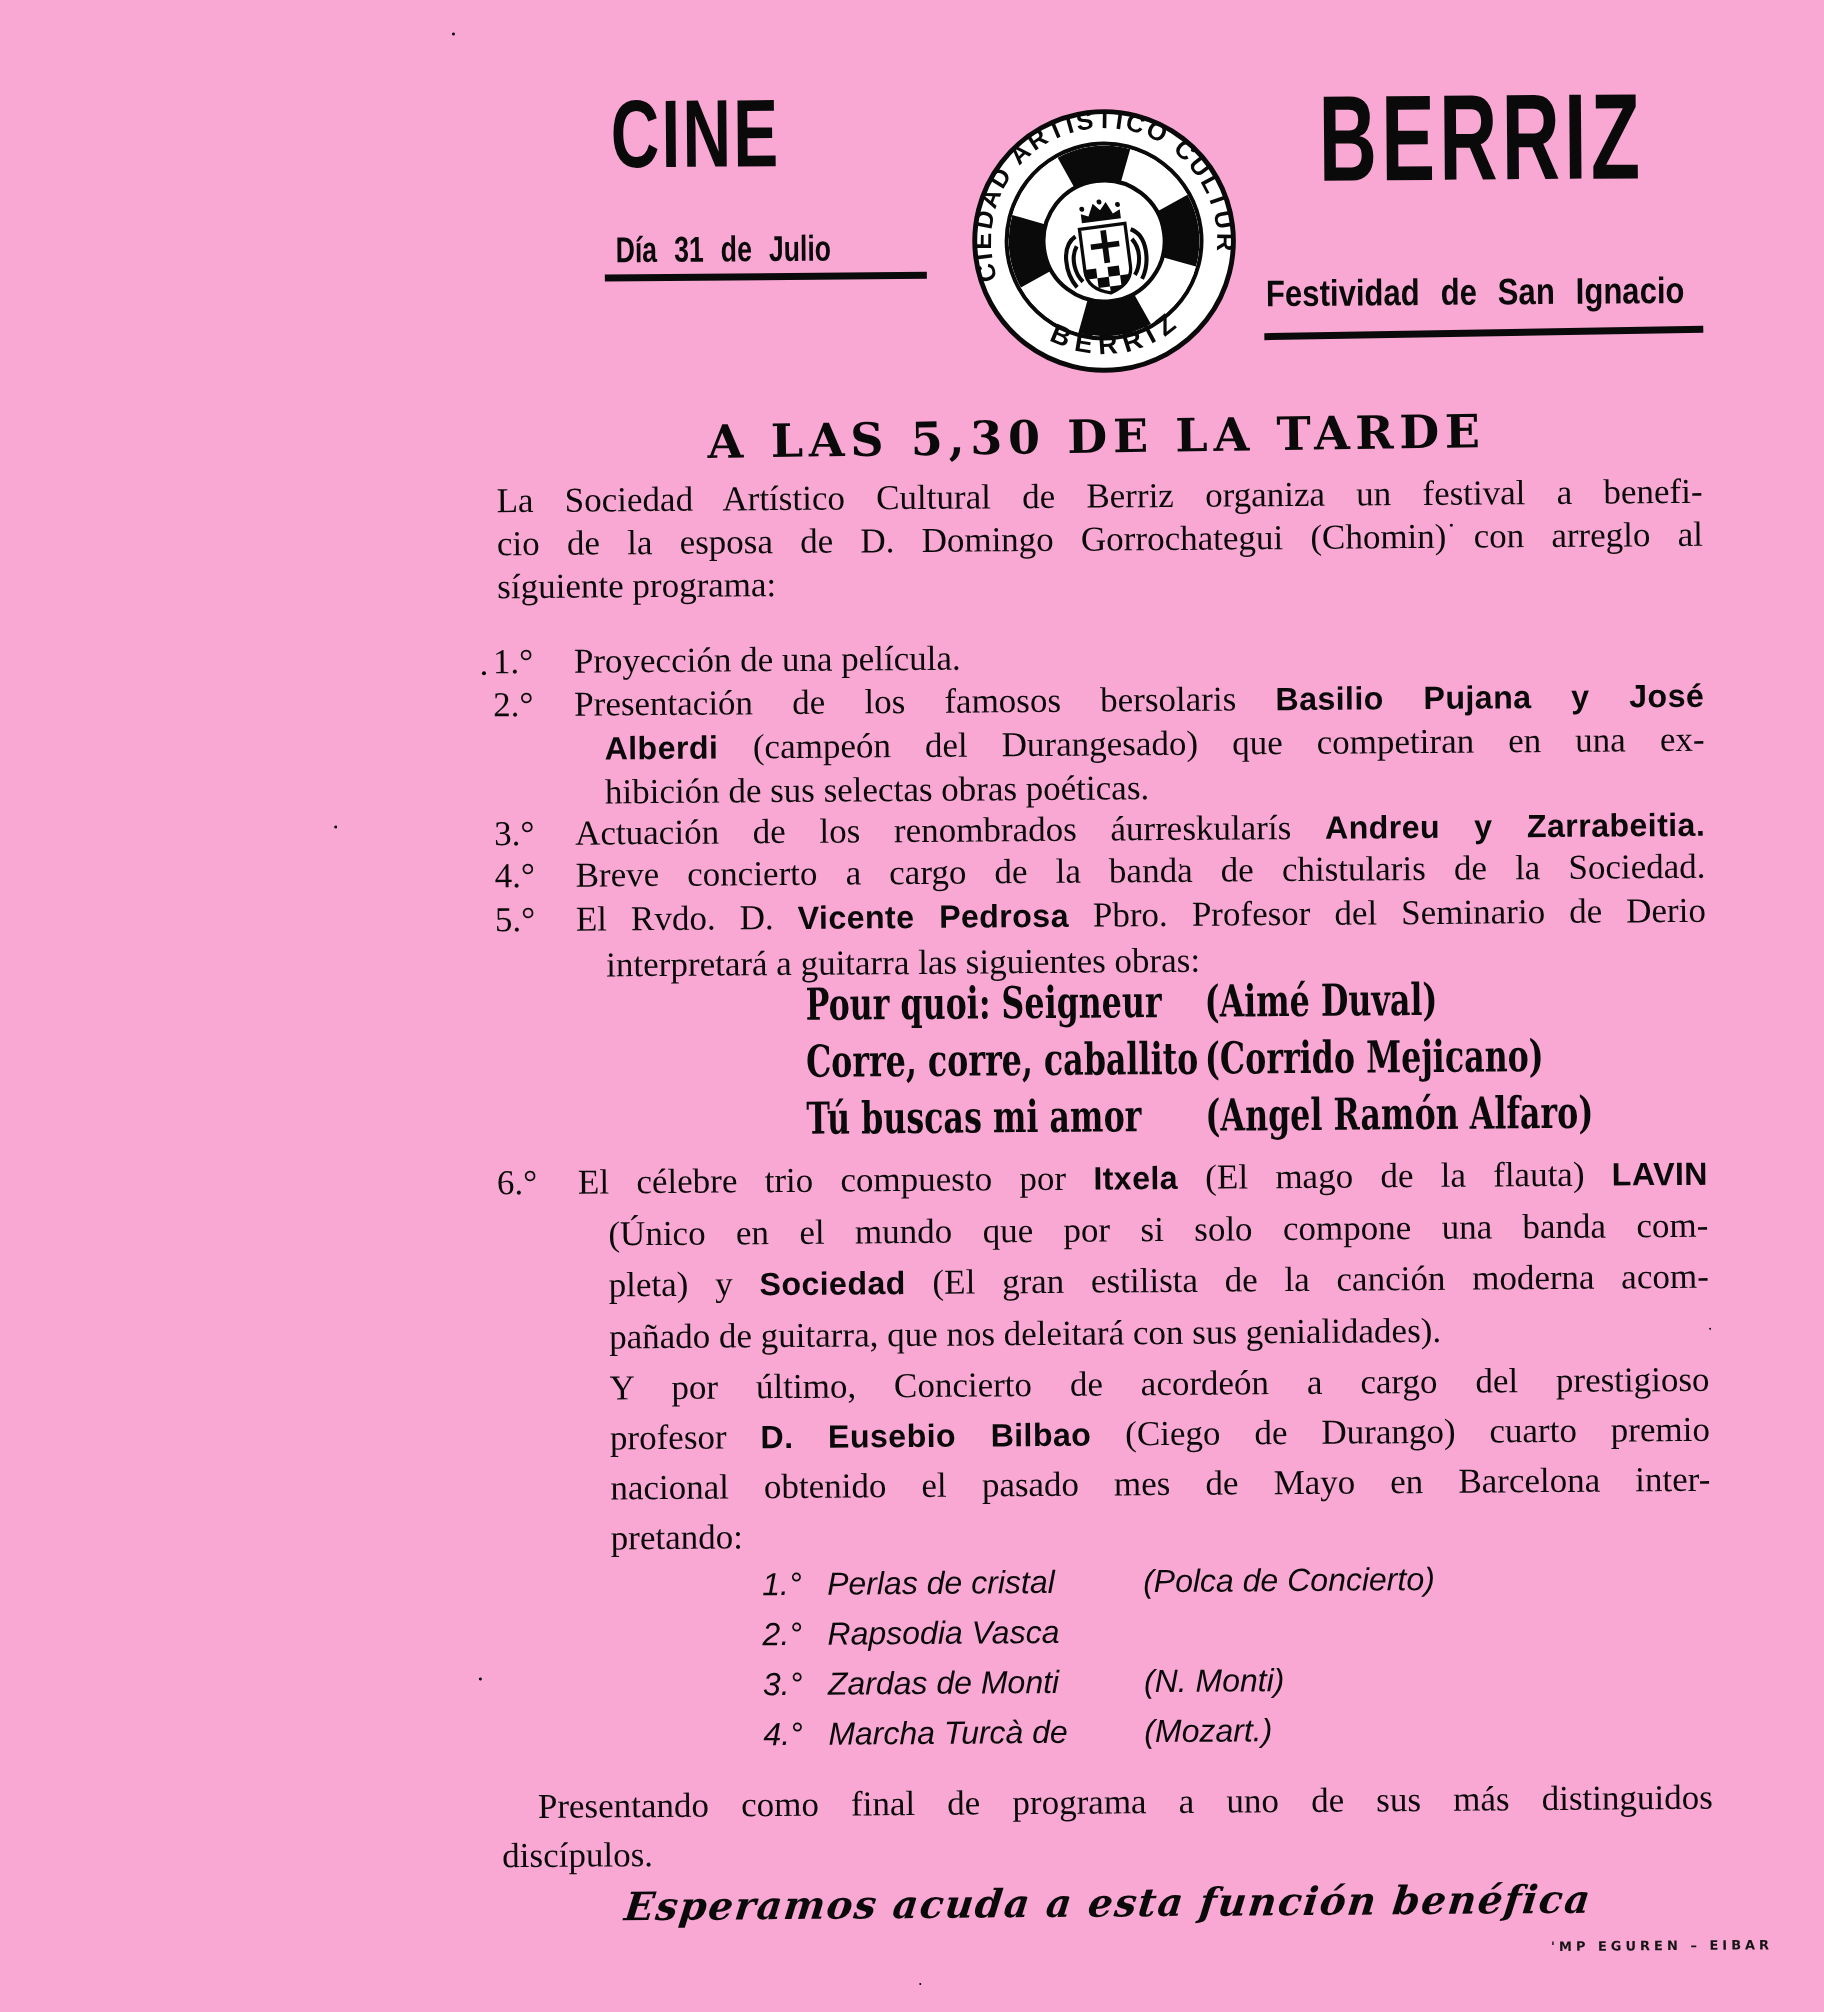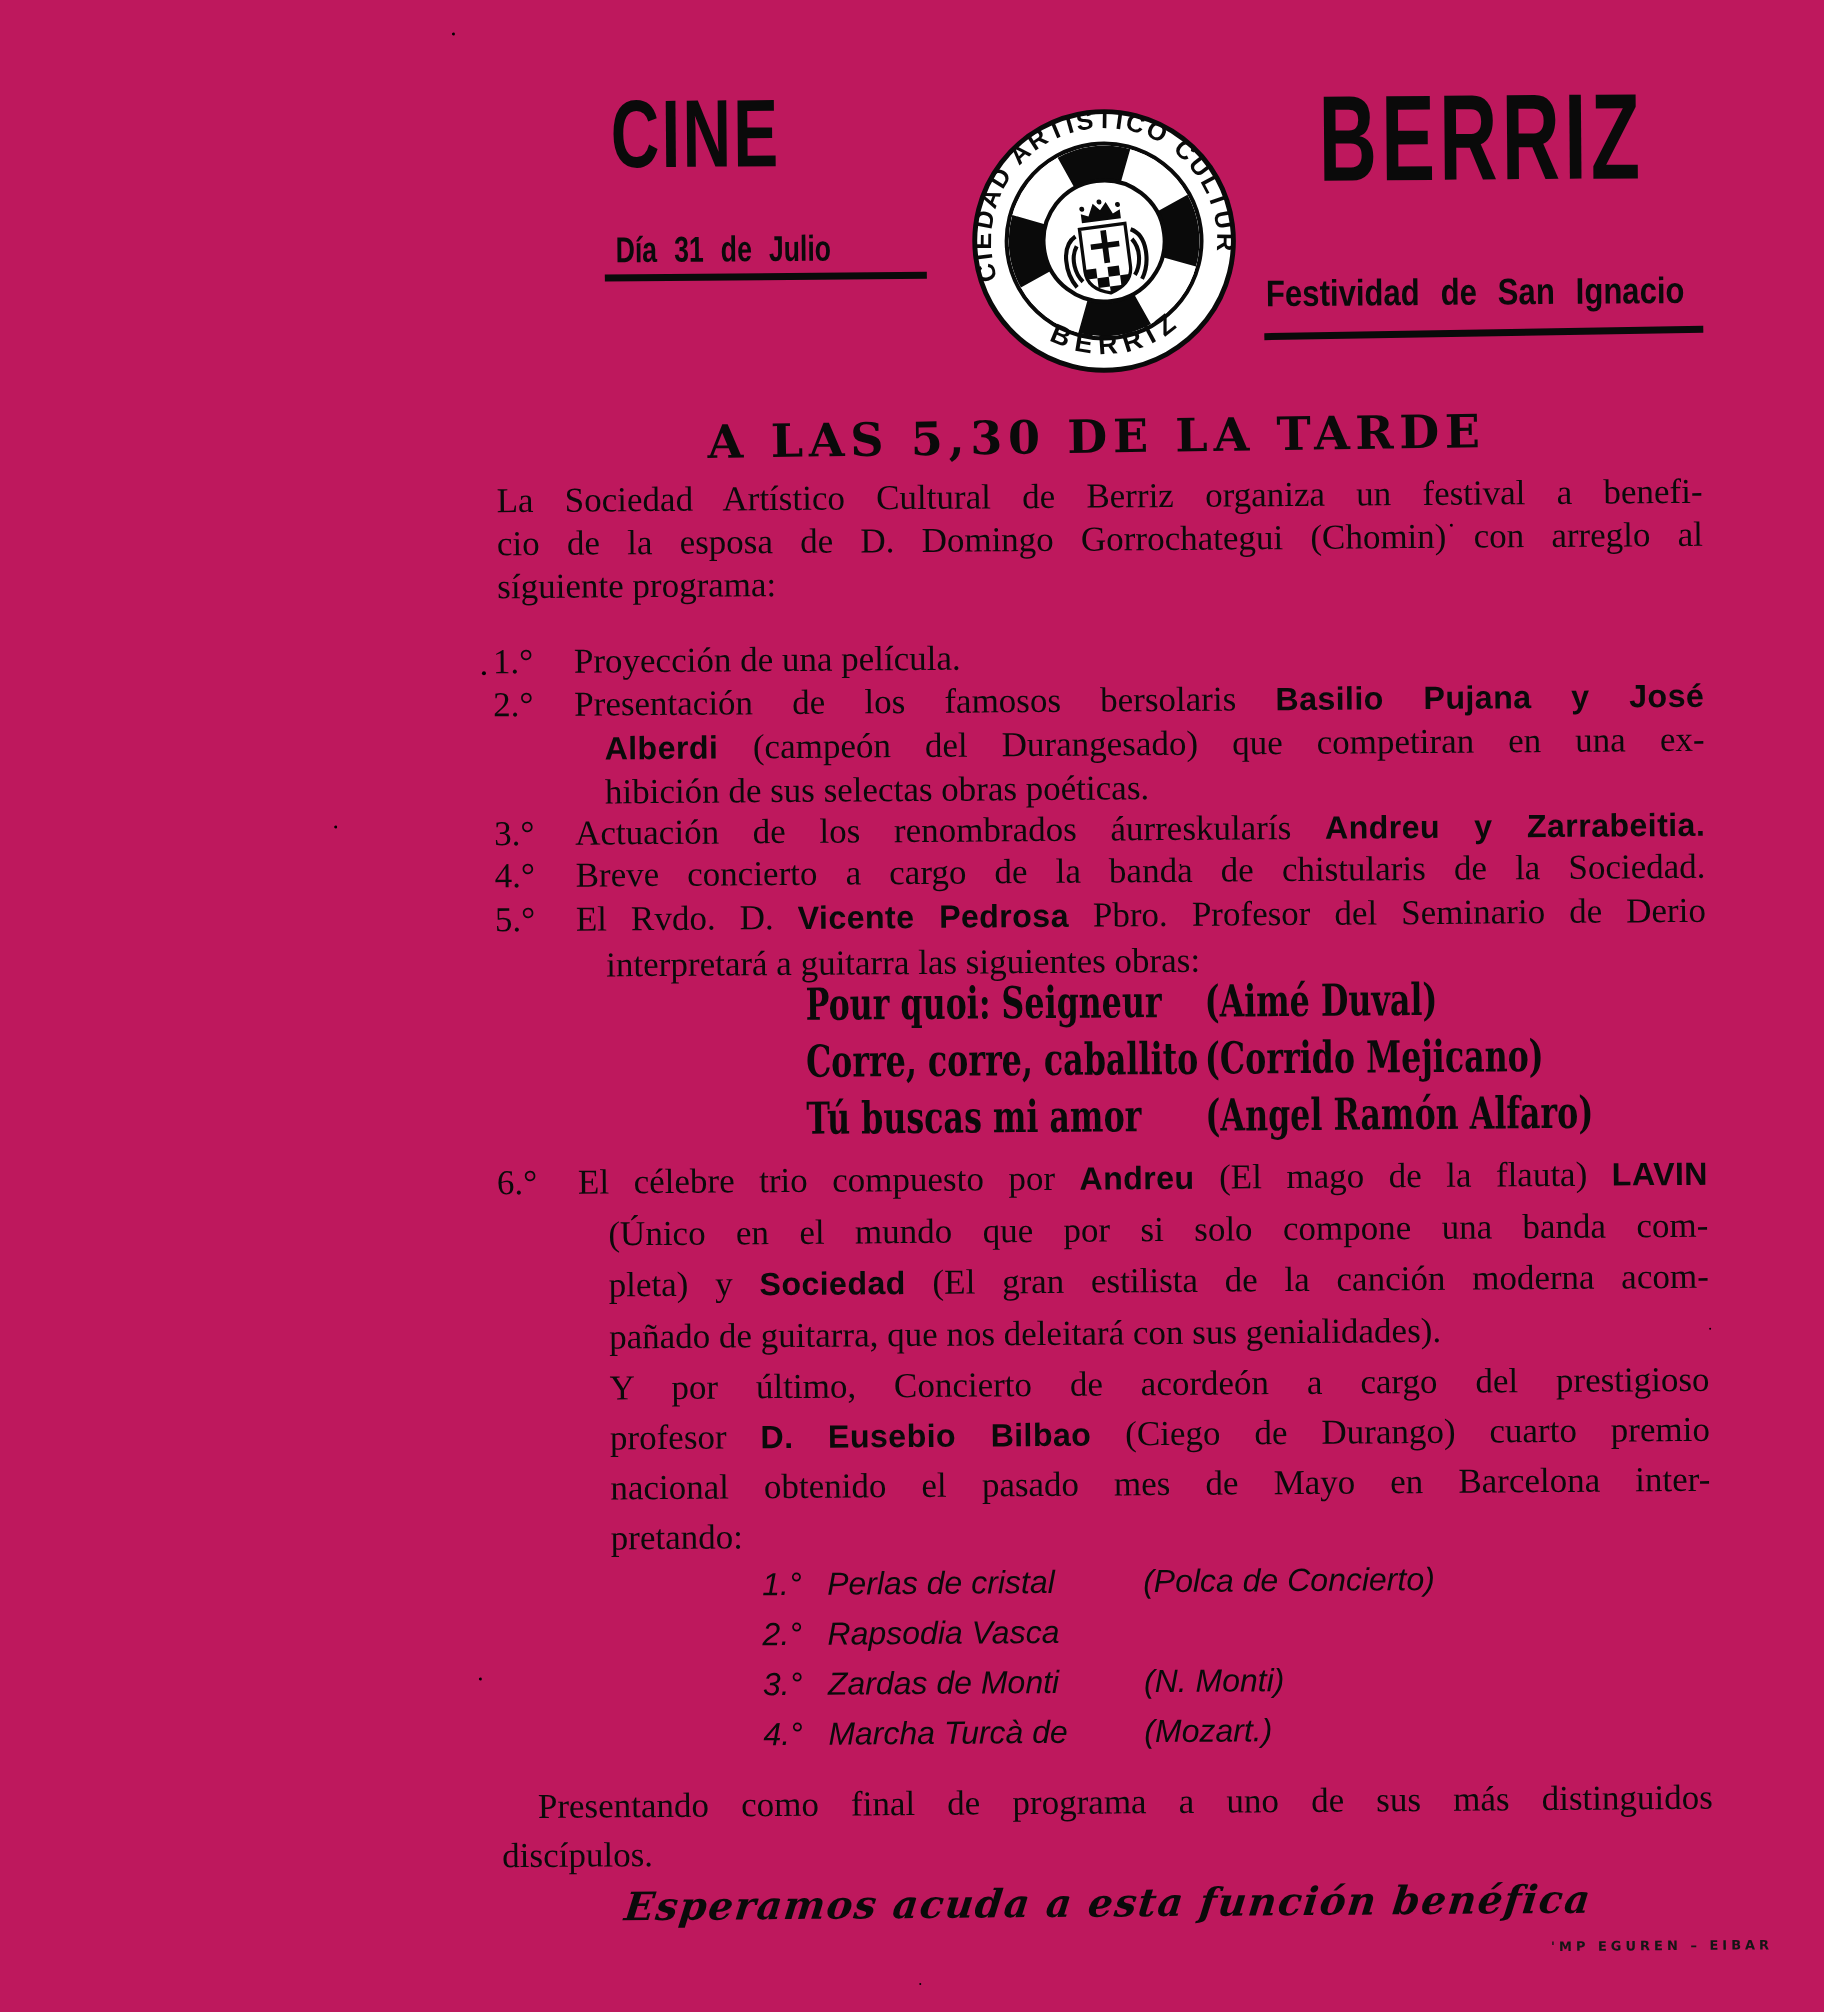--- a/index.html
+++ b/index.html
@@ -1,16 +1,16 @@
 <!DOCTYPE html>
 <html style="font-size:13px"><head>
 <meta charset="utf-8">
 <style>
   html,body{margin:0;padding:0;background:#ffffff;}
-  .page{position:relative;width:1824px;height:2012px;background:#be185d;color:#0a0a0a;
+  .page{position:relative;width:1824px;height:2012px;background:#f9a8d4;color:#0a0a0a;
         font-family:"Liberation Serif",serif;overflow:hidden;}
   .tilt{position:absolute;left:0;top:0;width:1824px;height:2012px;transform:rotate(-0.45deg);transform-origin:50% 40%;}
 
   
   .cine{position:absolute;left:616px;top:84px;font-family:"Liberation Sans",sans-serif;
         font-weight:700;font-size:96px;line-height:1;letter-spacing:3.2px;
         transform:scaleX(.70);transform-origin:0 0;}
   .berriz{position:absolute;left:1324px;top:81px;font-family:"Liberation Sans",sans-serif;
         font-weight:700;font-size:122px;line-height:1;letter-spacing:6.5px;
         transform:scaleX(.66);transform-origin:0 0;}
@@ -179,21 +179,21 @@
         <span class="songtitle">Corre, corre, caballito</span>
         <span class="songauthor">(Corrido Mejicano)</span>
       </div>
       <div class="songrow">
         <span class="songtitle">Tú buscas mi amor</span>
         <span class="songauthor">(Angel Ramón Alfaro)</span>
       </div>
     </div>
 
     <div class="blk" id="item6a">
-      <div class="jl"><span class="num">6.°</span><span>El célebre trio compuesto por </span><span class="bn">Andreu</span><span> (El mago de la flauta) </span><span class="bn">LAVIN</span></div>
+      <div class="jl"><span class="num">6.°</span><span>El célebre trio compuesto por </span><span class="bn">Itxela</span><span> (El mago de la flauta) </span><span class="bn">LAVIN</span></div>
       <div class="jl cont"><span>(Único en el mundo que por si solo compone una banda com-</span></div>
       <div class="jl cont"><span>pleta) y </span><span class="bn">Sociedad</span><span> (El gran estilista de la canción moderna acom-</span></div>
       <div class="cont"><span>pañado de guitarra, que nos deleitará con sus genialidades).</span></div>
     </div>
 
     <div class="blk" id="item6b">
       <div class="jl"><span>Y por último, Concierto de acordeón a cargo del prestigioso</span></div>
       <div class="jl"><span>profesor </span><span class="bn">D. Eusebio Bilbao</span><span> (Ciego de Durango) cuarto premio</span></div>
       <div class="jl"><span>nacional obtenido el pasado mes de Mayo en Barcelona inter-</span></div>
       <div><span>pretando:</span></div>

